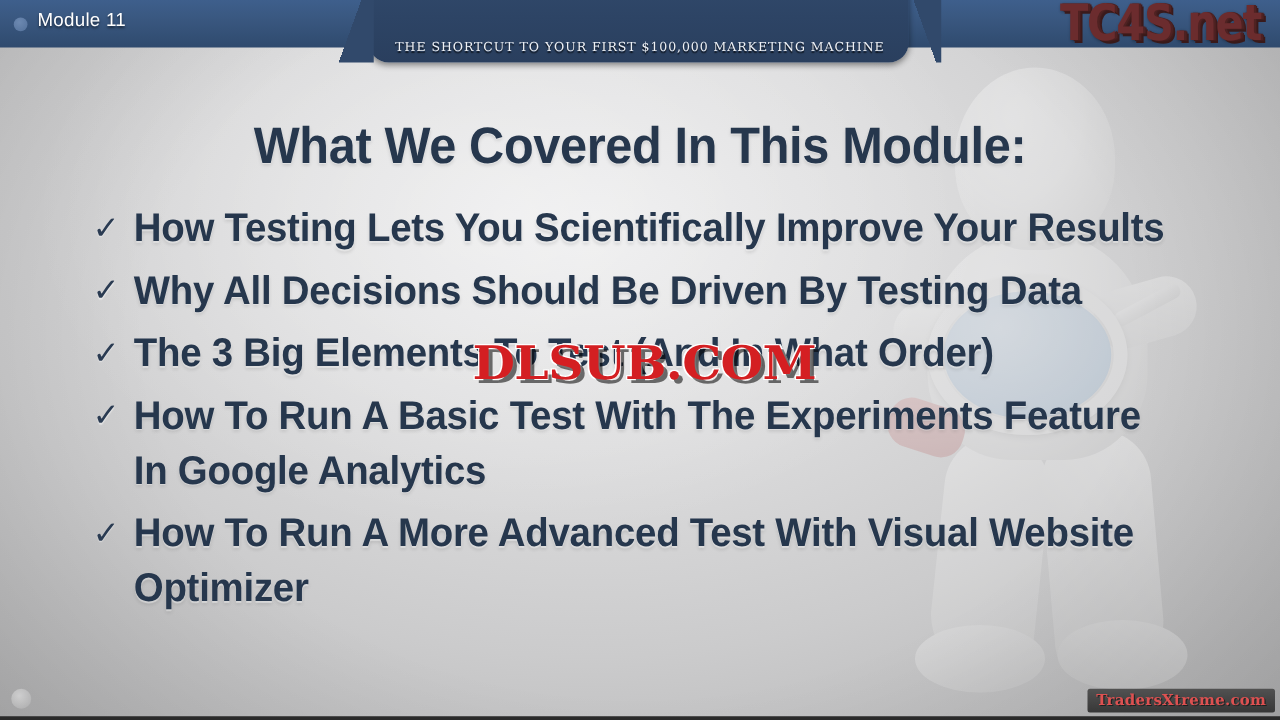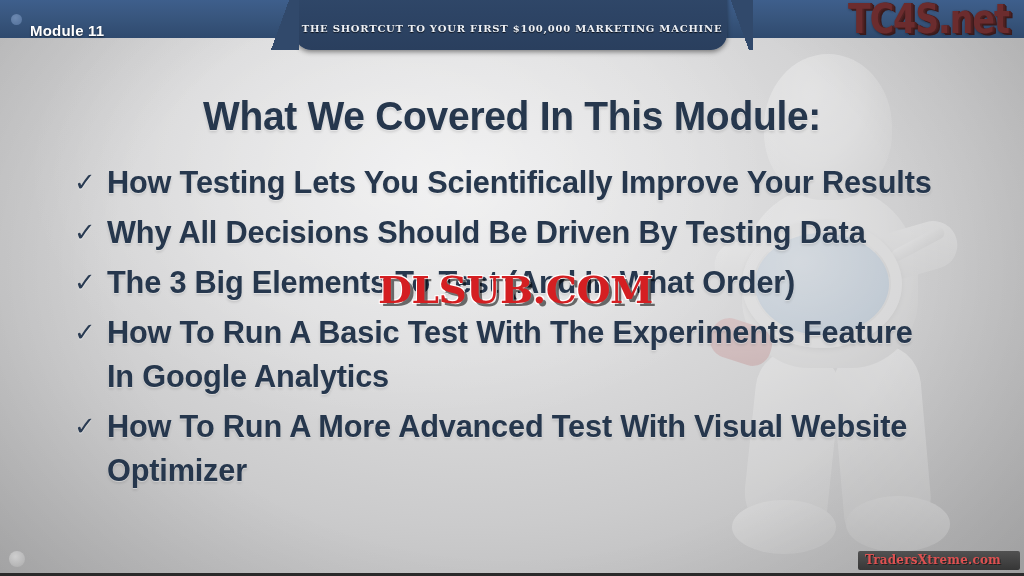--- a/index.html
+++ b/index.html
@@ -14,22 +14,22 @@
   .header-bar{
     position:absolute;left:0;top:0;width:1024px;height:38px;
     background:linear-gradient(180deg,#3e5f8c 0%,#39577f 42%,#2f4a6e 100%);
     z-index:5;
   }
   .header-dot{
     position:absolute;left:11px;top:14px;width:11px;height:11px;border-radius:50%;
     background:radial-gradient(circle at 40% 35%,#7e9ac2,#5d7ba6);opacity:.75;z-index:7;
   }
   .module-label{
-    position:absolute;left:30px;top:22px;z-index:8;
-    color:#ffffff;font-size:15px;font-weight:bold;letter-spacing:.2px;
+    position:absolute;left:30px;top:8px;z-index:8;
+    color:#ffffff;font-size:15px;font-weight:normal;letter-spacing:.2px;
     text-shadow:0 1px 2px rgba(0,0,0,.55);
   }
 
   
   .banner-tab{
     position:absolute;left:295px;top:-16px;width:432px;height:66px;z-index:6;
     background:linear-gradient(180deg,#31496b 0%,#2d4465 45%,#2a3f5e 100%);
     border-bottom-left-radius:16px;border-bottom-right-radius:16px;
     box-shadow:0 2px 5px rgba(0,0,0,.45);
     transform:skewX(0deg);
@@ -42,22 +42,22 @@
     content:"";position:absolute;right:-26px;top:0;width:30px;height:100%;
     background:linear-gradient(70deg,transparent 0 48%,#31496b 48% 100%);
   }
   .banner-inner{position:absolute;left:0;right:0;top:18px;text-align:center;z-index:9;}
   .banner-title{
     color:#f2f4f8;font-family:"DejaVu Serif","Liberation Serif",serif;
     font-size:19px;font-weight:bold;letter-spacing:1.6px;
     text-shadow:0 1px 1px rgba(0,0,0,.8), 0 0 2px rgba(255,255,255,.25);
   }
   .banner-sub{
-    margin-top:5px;color:#eef1f6;font-family:"DejaVu Serif","Liberation Serif",serif;
-    font-size:10px;font-weight:bold;letter-spacing:.75px;
+    margin-top:15px;color:#eef1f6;font-family:"DejaVu Serif","Liberation Serif",serif;
+    font-size:10px;font-weight:normal;letter-spacing:.75px;
     text-shadow:0 1px 1px rgba(0,0,0,.75);
   }
 
   
   .brand-wm{
     position:absolute;right:8px;top:-4px;z-index:9;
     font-family:"DejaVu Sans","Liberation Sans",sans-serif;
     font-size:40px;font-weight:bold;font-stretch:condensed;
     letter-spacing:-1px;
     color:#6e2b2b;
@@ -165,21 +165,21 @@
     transform:scaleX(1.06);transform-origin:left center;
     -webkit-text-stroke:1px #ffffff;
     paint-order:stroke fill;
     text-shadow:
       3px 3px 0 rgba(0,0,0,.55),
       -1px -1px 0 #ffffff, 1px -1px 0 #ffffff, -1px 1px 0 #ffffff;
   }
   .tx-wm{
     position:absolute;right:4px;bottom:6px;z-index:12;
     background:linear-gradient(180deg,#4a4a4a,#2e2e2e);
-    padding:2px 19px 3px 7px;border-radius:2px;
+    padding:2px 7px 3px 7px;border-radius:2px;
     font-family:"DejaVu Serif","Liberation Serif",serif;
     font-size:12px;font-weight:bold;letter-spacing:.2px;
     color:#e24a4a;
     text-shadow:1px 1px 0 rgba(0,0,0,.6);
     opacity:.92;
   }
   .bottom-edge{
     position:absolute;left:0;bottom:0;width:1024px;height:3px;z-index:13;
     background:#2a2a2a;
   }

